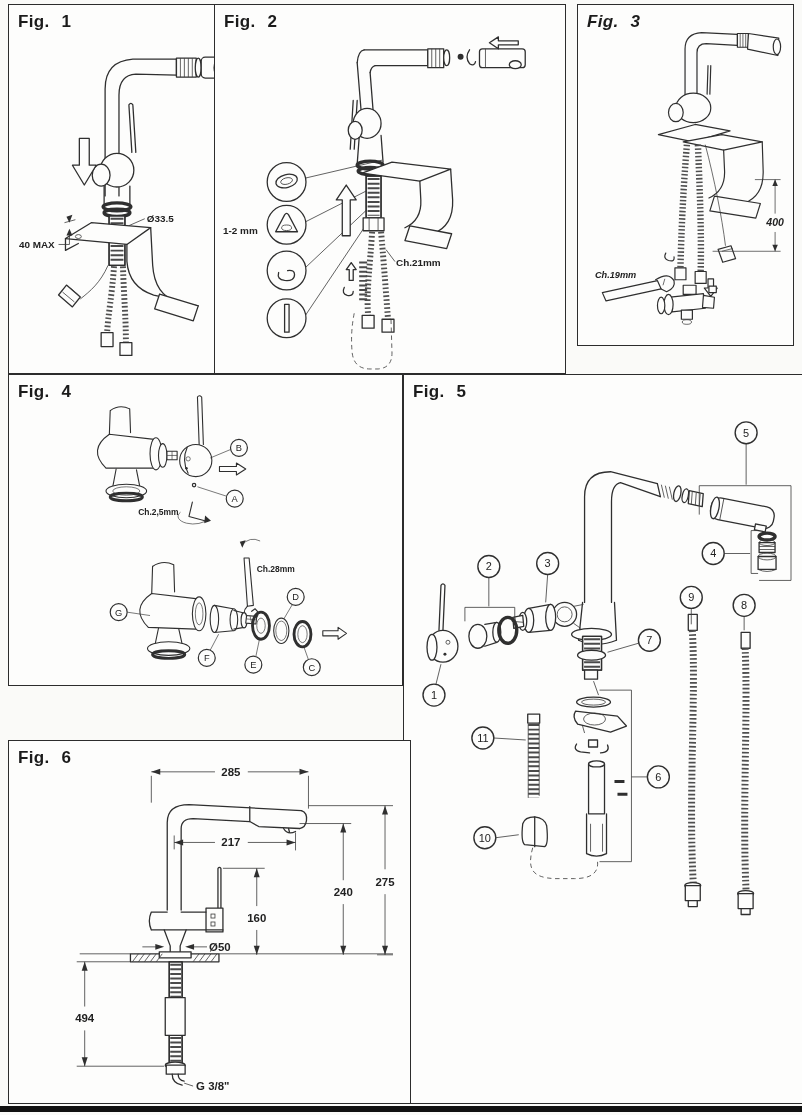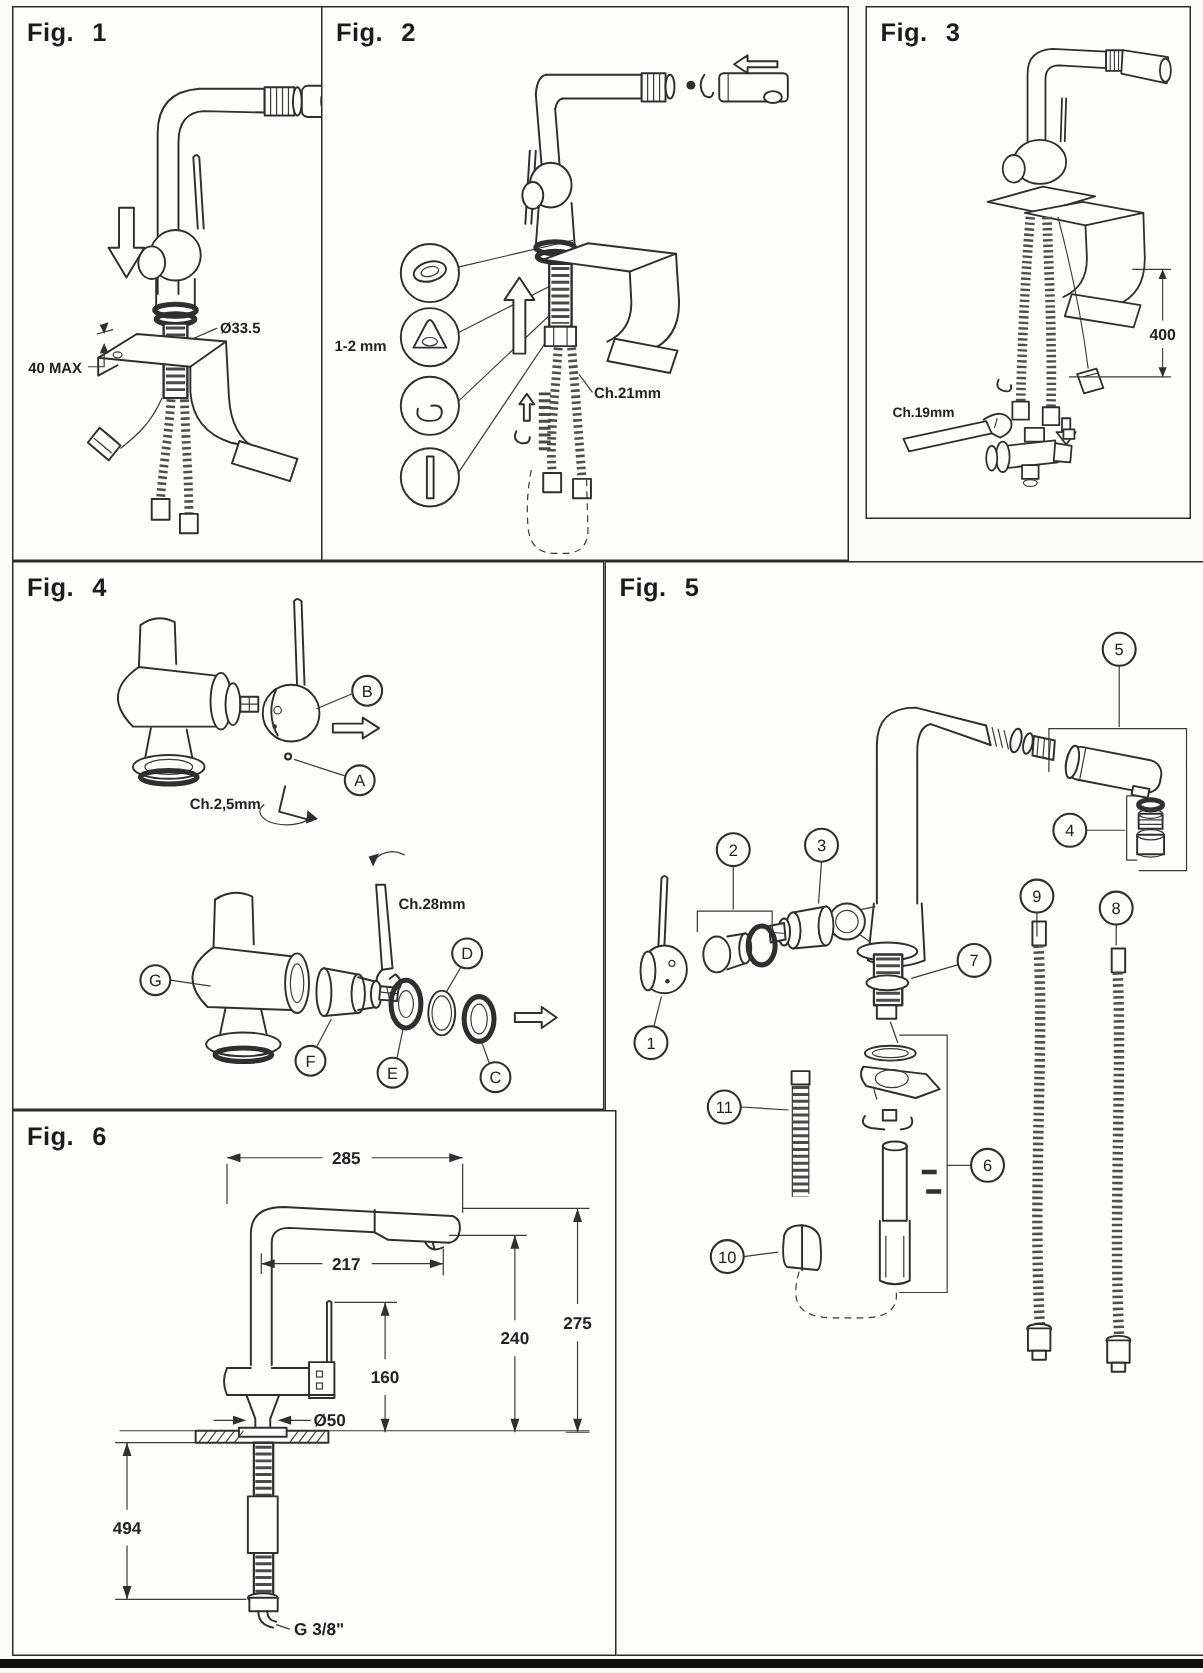--- a/index.html
+++ b/index.html
@@ -147,21 +147,21 @@
         <ellipse class="fw" cx="302" cy="60" rx="6" ry="4"></ellipse>
         <path class="fw" d="M 305,36 L 285,36 L 285,32 L 276,38 L 285,44 L 285,40 L 305,40 Z"></path>
       </g>
       <g>
         <line class="lt" x1="181" y1="258" x2="172" y2="246"></line>
         <text class="lbl" x="182" y="262">Ch.21mm</text>
       </g>
     </svg>
   </div>
 
-  <div class="panel" style="left:577px;top:4px;width:217px;height:342px;">
+  <div class="panel" style="left:577px;top:4px;width:217px;height:342px;font-style:italic;">
     <div class="fig-title">Fig. 3</div>
     <svg viewBox="0 0 217 370">
       <g>
         <path class="ln" d="M 108,100 L 108,48 Q 108,31 126,30 L 165,32"></path>
         <path class="ln" d="M 121,100 L 121,52 Q 121,42 131,42 L 165,44"></path>
         <path class="ln" d="M 165,32 L 165,44"></path>
         <rect class="fw" x="165" y="31" width="12" height="15"></rect>
         <path class="lt" d="M 168,31 L 168,46 M 171,31 L 171,46 M 174,31 L 174,46"></path>
         <polygon class="fw" points="177,31 210,36 209,55 176,48"></polygon>
         <ellipse class="fw" cx="208" cy="45.5" rx="4" ry="8.5"></ellipse>
@@ -204,21 +204,21 @@
         <polygon class="fw" points="92,318 128,314 130,330 94,334"></polygon>
         <ellipse class="fw" cx="90" cy="326" rx="5" ry="11"></ellipse>
         <ellipse class="fw" cx="82" cy="327" rx="4" ry="9"></ellipse>
         <polygon class="fw" points="128,316 140,318 139,330 127,329"></polygon>
         <rect class="fw" x="104" y="332" width="12" height="10"></rect>
         <ellipse class="lt" cx="110" cy="345" rx="5" ry="2.5" fill="none"></ellipse>
       </g>
     </svg>
   </div>
 
-  <div class="panel" style="left:8px;top:374px;width:395px;height:366px;">
+  <div class="panel" style="left:8px;top:374px;width:395px;height:312px;">
     <div class="fig-title">Fig. 4</div>
     <svg viewBox="0 0 395 366">
       <g>
         <path class="ln" d="M 85,42 L 84,70 M 108,40 L 109,68 M 85,42 Q 96,34 108,40"></path>
         <path class="ln" d="M 84,70 L 137,76 M 80,110 L 137,110 M 84,70 Q 58,88 80,110"></path>
         <ellipse class="fw" cx="139" cy="93" rx="7" ry="19"></ellipse>
         <ellipse class="fw" cx="147" cy="95" rx="5" ry="14"></ellipse>
         <rect class="fw" x="152" y="90" width="12" height="10"></rect>
         <path class="lt" d="M 152,95 L 164,95 M 158,90 L 158,100"></path>
         <path class="ln" d="M 92,111 L 88,132 M 116,112 L 120,132"></path>

